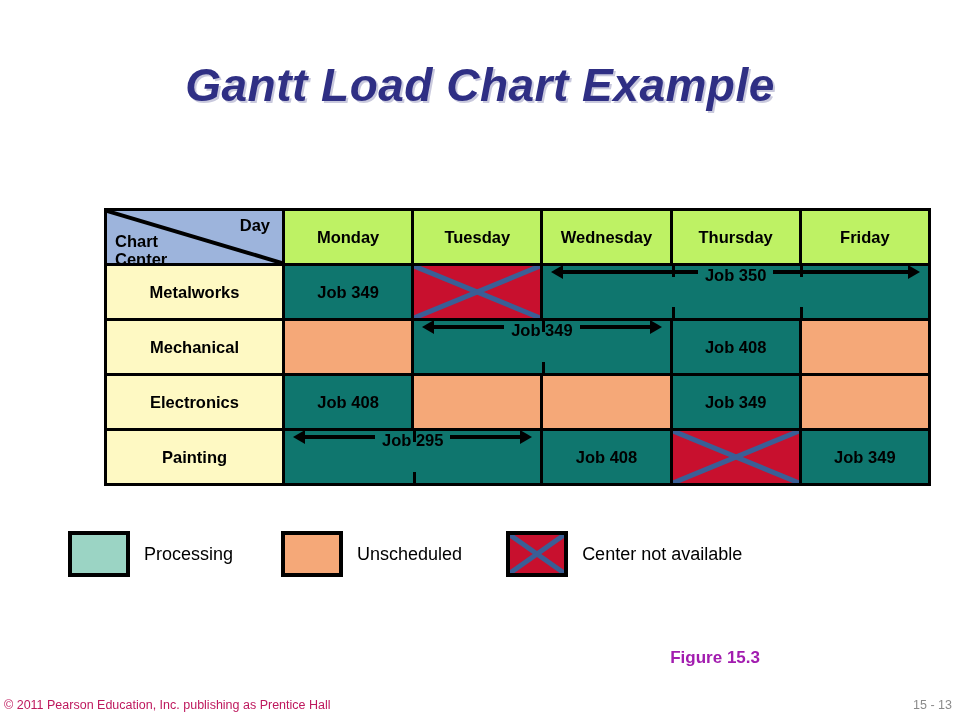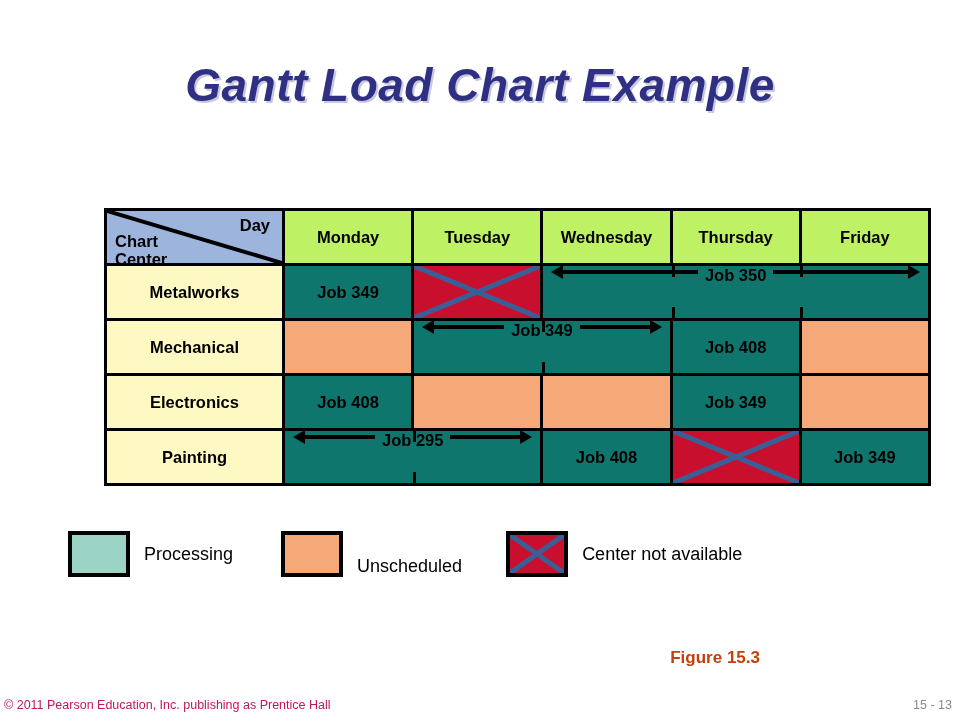--- a/index.html
+++ b/index.html
@@ -168,21 +168,21 @@
     top: 531px;
     width: 840px;
     display: flex;
     align-items: center;
   }
   .legend-item {
     display: flex;
     align-items: center;
   }
   .legend-item.i0 { margin-right: 48px; }
-  .legend-item.i1 { margin-right: 44px; align-items: flex-end; }
+  .legend-item.i1 { margin-right: 44px; }
   .swatch {
     width: 62px;
     height: 46px;
     border: 4px solid #000;
     box-sizing: border-box;
     position: relative;
     flex: none;
   }
   .swatch.processing  { background: #9bd4c4; }
   .swatch.unscheduled { background: #f5a878; }
@@ -195,21 +195,21 @@
     white-space: nowrap;
   }
 
   
   .figure-caption {
     position: absolute;
     right: 200px;
     top: 648px;
     font-size: 17px;
     font-weight: bold;
-    color: #c2410c;
+    color: #a21caf;
   }
   .footer-left {
     position: absolute;
     left: 4px;
     bottom: 8px;
     font-size: 12.5px;
     color: #be185d;
     white-space: nowrap;
   }
   .footer-right {

